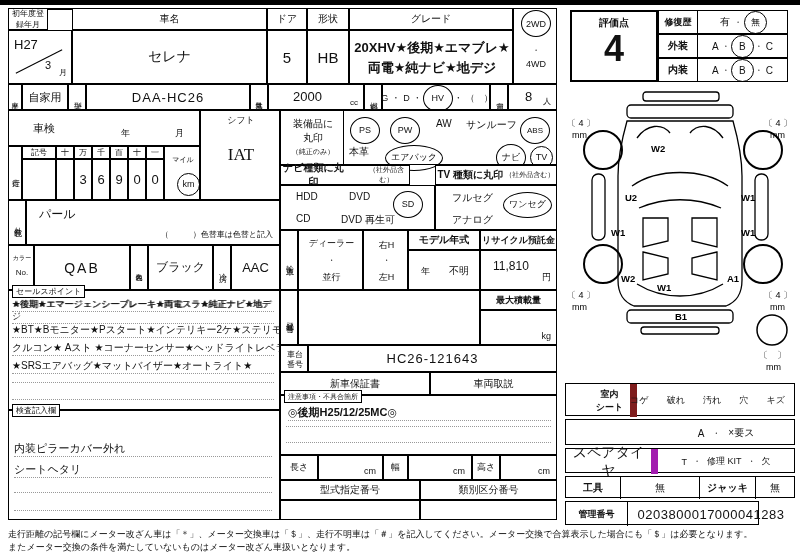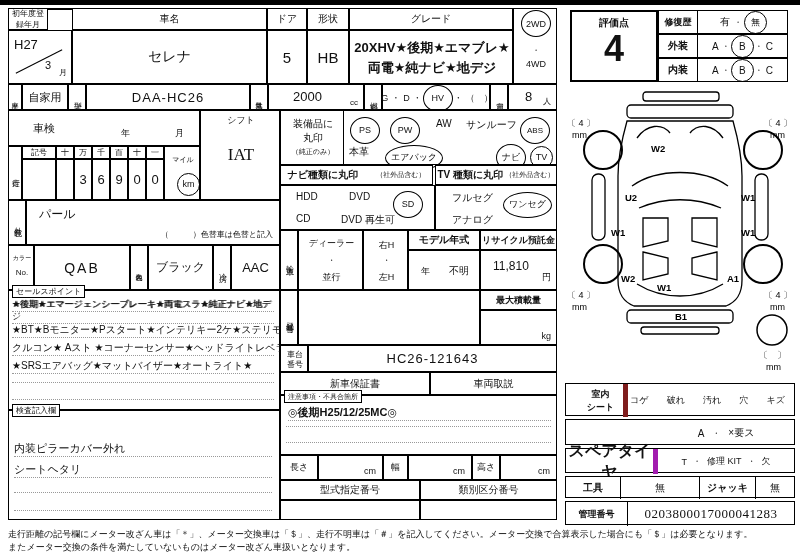--- a/index.html
+++ b/index.html
@@ -133,21 +133,21 @@
   <span class="tl" style="left:352px;top:119px;"><span class="circ c28" style="font-size:9px;">PS</span></span>
   <span class="tl" style="left:392px;top:119px;"><span class="circ c28" style="font-size:9px;">PW</span></span>
   <span class="tl" style="left:436px;top:118px;font-size:10px;">AW</span>
   <span class="tl" style="left:466px;top:118px;font-size:10px;">サンルーフ</span>
   <span class="tl" style="left:522px;top:119px;"><span class="circ c28" style="font-size:8px;">ABS</span></span>
   <span class="tl" style="left:349px;top:145px;font-size:10px;">本革</span>
   <span class="tl" style="left:390px;top:146px;"><span class="circ cell-ell" style="font-size:9px;">エアバック</span></span>
   <span class="tl" style="left:498px;top:146px;"><span class="circ c28" style="font-size:9px;">ナビ</span></span>
   <span class="tl" style="left:532px;top:146px;"><span class="circ c22" style="font-size:9px;">TV</span></span>
 
-  <div class="cell ctr" style="left:280px;top:165px;width:153px;height:20px;gap:18px;">
+  <div class="cell ctr" style="left:280px;top:165px;width:130px;height:20px;gap:18px;">
     <span style="font-size:10px;font-weight:bold;">ナビ種類に丸印</span>
     <span style="font-size:7px;">（社外品含む）</span>
   </div>
   <div class="cell" style="left:280px;top:185px;width:155px;height:45px;">
     <span class="tl" style="left:15px;top:5px;font-size:10px;">HDD</span>
     <span class="tl" style="left:68px;top:5px;font-size:10px;">DVD</span>
     <span class="tl" style="left:114px;top:7px;"><span class="circ c28" style="font-size:9px;">SD</span></span>
     <span class="tl" style="left:15px;top:27px;font-size:10px;">CD</span>
     <span class="tl" style="left:60px;top:27px;font-size:10px;">DVD 再生可</span>
   </div>
@@ -337,55 +337,55 @@
       <text x="46" y="148">W1</text>
       <text x="176" y="148">W1</text>
       <text x="56" y="194">W2</text>
       <text x="92" y="203">W1</text>
       <text x="162" y="194">A1</text>
       <text x="110" y="232">B1</text>
     </g>
   </svg>
 
   <div class="cell" style="left:565px;top:383px;width:230px;height:33px;">
-    <div class="nb" style="left:7px;top:0;width:55px;height:33px;border-right:5px solid #7f1d1d;">
+    <div class="nb" style="left:16px;top:0;width:55px;height:33px;border-right:7px solid #7f1d1d;">
       <div class="nb" style="left:0;top:4px;width:55px;text-align:center;font-size:9px;font-weight:bold;">室内</div>
       <div class="nb" style="left:0;top:17px;width:55px;text-align:center;font-size:9px;font-weight:bold;">シート</div>
     </div>
     <div class="nb ctr" style="left:55px;top:0;width:173px;height:33px;font-size:9px;justify-content:space-around;">
       <span>コゲ</span>
       <span>破れ</span>
       <span>汚れ</span>
       <span>穴</span>
       <span>キズ</span>
     </div>
   </div>
   <div class="cell" style="left:565px;top:419px;width:230px;height:26px;">
     <div class="nb ctr" style="left:92px;top:0;width:136px;height:26px;font-size:10px;gap:8px;">
       <span>A</span>
       <span style="font-size:8px;">・</span>
       <span>×要ス</span>
     </div>
   </div>
   <div class="cell" style="left:565px;top:448px;width:230px;height:25px;">
-    <div class="nb ctr" style="left:0;top:0;width:92px;height:25px;border-right:5px solid #a21caf;font-size:16px;font-weight:bold;">スペアタイヤ</div>
+    <div class="nb ctr" style="left:0;top:0;width:92px;height:25px;border-right:7px solid #a21caf;font-size:14px;font-weight:normal;">スペアタイヤ</div>
     <div class="nb ctr" style="left:92px;top:0;width:136px;height:25px;font-size:9px;gap:6px;">
       <span>T</span>
       <span style="font-size:8px;">・</span>
       <span>修理 KIT</span>
       <span style="font-size:8px;">・</span>
       <span>欠</span>
     </div>
   </div>
   <div class="cell" style="left:565px;top:476px;width:230px;height:22px;">
     <div class="nb ctr" style="left:0;top:0;width:55px;height:22px;border-right:1px solid #000;font-size:10px;font-weight:bold;">工具</div>
     <div class="nb ctr" style="left:55px;top:0;width:78px;height:22px;font-size:10px;">無</div>
     <div class="nb ctr" style="left:133px;top:0;width:57px;height:22px;border-left:1px solid #000;border-right:1px solid #000;font-size:10px;font-weight:bold;">ジャッキ</div>
     <div class="nb ctr" style="left:190px;top:0;width:38px;height:22px;font-size:10px;">無</div>
   </div>
-  <div class="cell" style="left:565px;top:501px;width:230px;height:24px;font-family:Liberation Serif, serif;">
+  <div class="cell" style="left:565px;top:501px;width:194px;height:24px;">
     <div class="nb ctr" style="left:0;top:0;width:62px;height:24px;border-right:1px solid #000;font-size:9px;font-weight:bold;">管理番号</div>
     <div class="nb ctr" style="left:62px;top:0;width:166px;height:24px;font-size:13px;letter-spacing:0.5px;">0203800017000041283</div>
   </div>
 
   <div class="tl" style="left:8px;top:528px;width:790px;font-size:9px;white-space:normal;line-height:13px;">走行距離の記号欄にメーター改ざん車は「＊」、メーター交換車は「＄」、走行不明車は「＃」を記入してください。メーター交換で合算表示した場合にも「＄」は必要となります。</div>
   <div class="tl" style="left:8px;top:541px;width:790px;font-size:9px;">またメーター交換の条件を満たしていないものはメーター改ざん車扱いとなります。</div>
 </div>
 
 </body></html>

